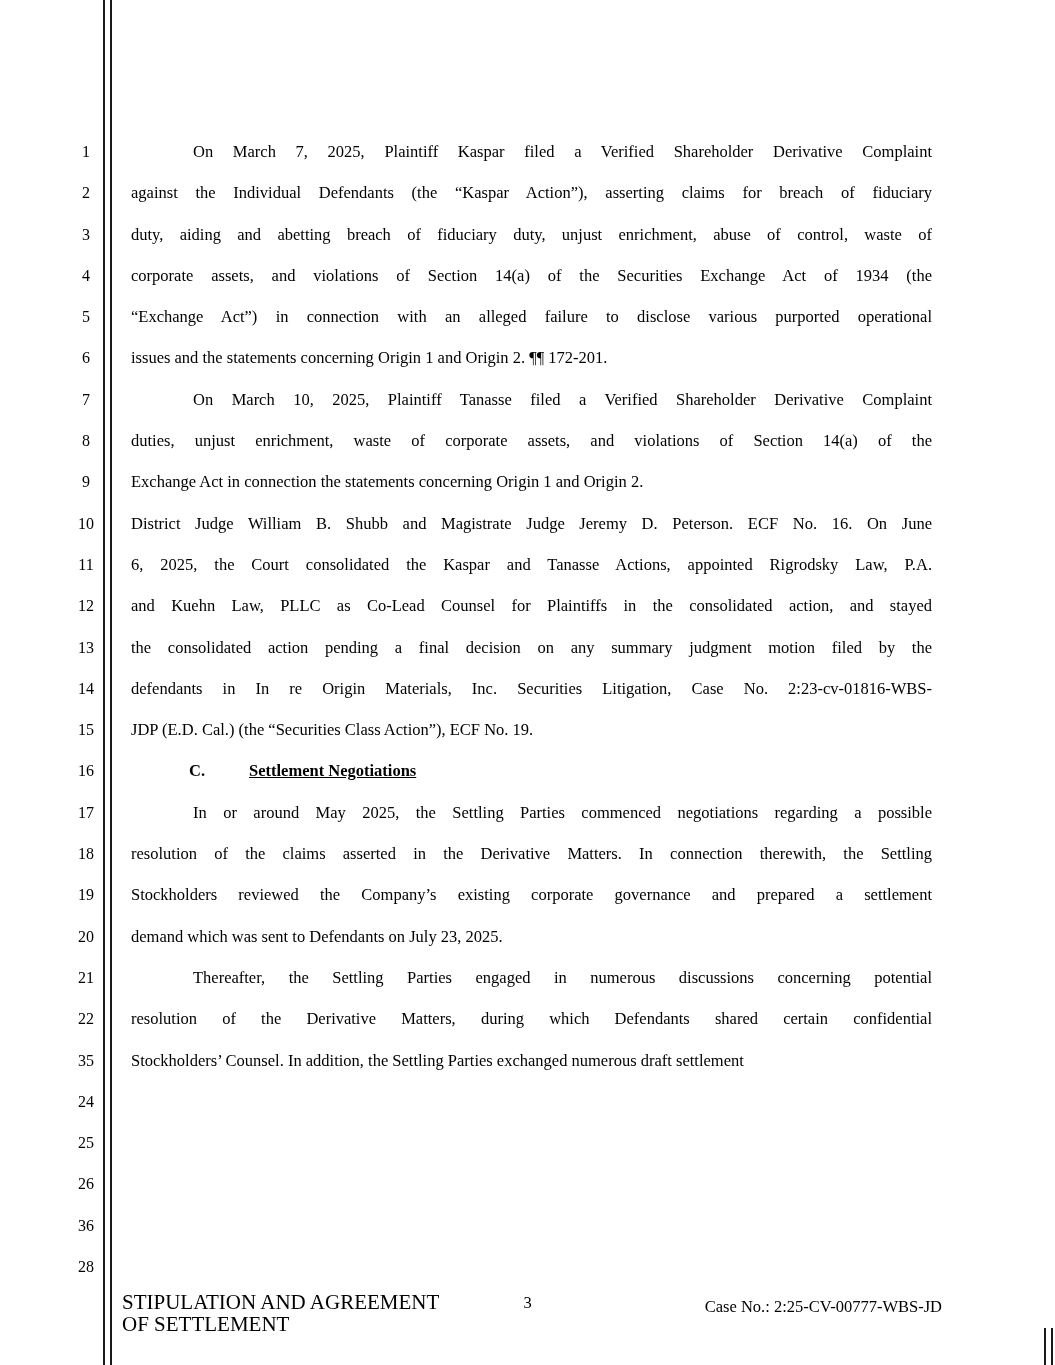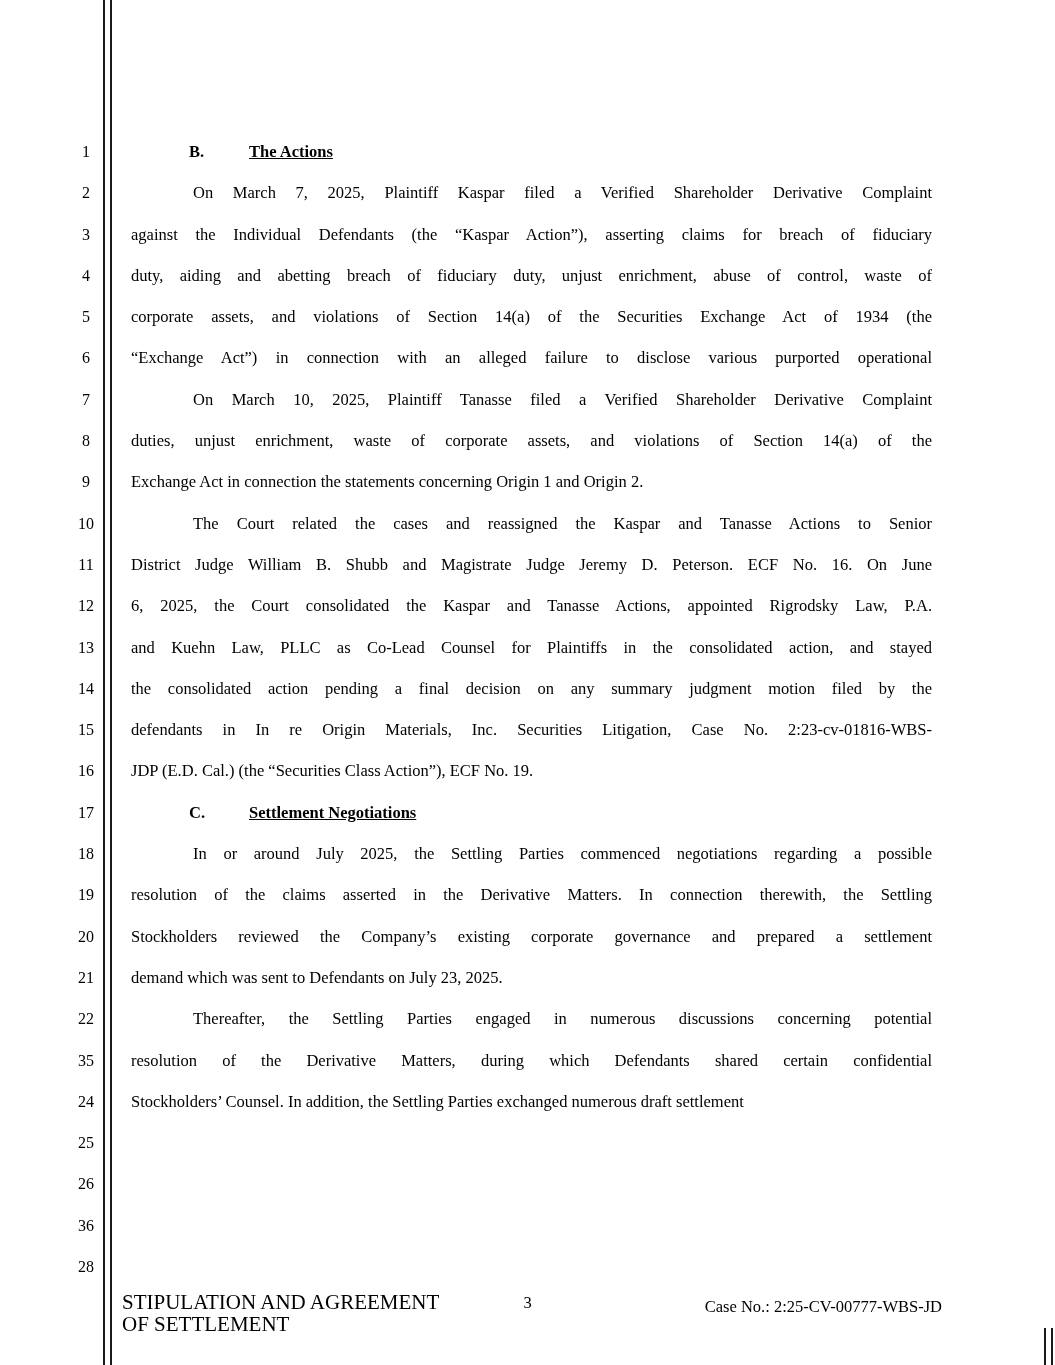--- a/index.html
+++ b/index.html
@@ -95,38 +95,37 @@
       <div class="line-number">22</div>
       <div class="line-number">35</div>
       <div class="line-number">24</div>
       <div class="line-number">25</div>
       <div class="line-number">26</div>
       <div class="line-number">36</div>
       <div class="line-number">28</div>
     </div>
 
   <div class="document-body">
-      <div class="line heading"><span class="h-label">B.</span><span class="h-title">The Actions</span></div>
       <div class="line text justify indent"><span>On March 7, 2025, Plaintiff Kaspar filed a Verified Shareholder Derivative Complaint</span></div>
       <div class="line text justify"><span>against the Individual Defendants (the “</span><span class="it">Kaspar</span><span> Action”), asserting claims for breach of fiduciary</span></div>
       <div class="line text justify"><span>duty, aiding and abetting breach of fiduciary duty, unjust enrichment, abuse of control, waste of</span></div>
       <div class="line text justify"><span>corporate assets, and violations of Section 14(a) of the Securities Exchange Act of 1934 (the</span></div>
       <div class="line text justify"><span>“Exchange Act”) in connection with an alleged failure to disclose various purported operational</span></div>
+      <div class="line text"><span>issues and the statements concerning Origin 1 and Origin 2. ¶¶ 172-201.</span></div>
       <div class="line text justify indent"><span>On March 10, 2025, Plaintiff Tanasse filed a Verified Shareholder Derivative Complaint</span></div>
       <div class="line text justify"><span>duties, unjust enrichment, waste of corporate assets, and violations of Section 14(a) of the</span></div>
       <div class="line text"><span>Exchange Act in connection the statements concerning Origin 1 and Origin 2.</span></div>
-      <div class="line text justify indent"><span>The Court related the cases and reassigned the </span><span class="it">Kaspar</span><span> and </span><span class="it">Tanasse</span><span> Actions to Senior</span></div>
       <div class="line text justify"><span>District Judge William B. Shubb and Magistrate Judge Jeremy D. Peterson. ECF No. 16. On June</span></div>
       <div class="line text justify"><span>6, 2025, the Court consolidated the </span><span class="it">Kaspar</span><span> and </span><span class="it">Tanasse</span><span> Actions, appointed Rigrodsky Law, P.A.</span></div>
       <div class="line text justify"><span>and Kuehn Law, PLLC as Co-Lead Counsel for Plaintiffs in the consolidated action, and stayed</span></div>
       <div class="line text justify"><span>the consolidated action pending a final decision on any summary judgment motion filed by the</span></div>
       <div class="line text justify"><span>defendants in </span><span class="it">In re Origin Materials, Inc. Securities Litigation</span><span>, Case No. 2:23-cv-01816-WBS-</span></div>
       <div class="line text"><span>JDP (E.D. Cal.) (the “Securities Class Action”), ECF No. 19.</span></div>
       <div class="line heading"><span class="h-label">C.</span><span class="h-title">Settlement Negotiations</span></div>
-      <div class="line text justify indent"><span>In or around July 2025, the Settling Parties commenced negotiations regarding a possible</span></div>
+      <div class="line text justify indent"><span>In or around May 2025, the Settling Parties commenced negotiations regarding a possible</span></div>
       <div class="line text justify"><span>resolution of the claims asserted in the Derivative Matters. In connection therewith, the Settling</span></div>
       <div class="line text justify"><span>Stockholders reviewed the Company’s existing corporate governance and prepared a settlement</span></div>
       <div class="line text"><span>demand which was sent to Defendants on July 23, 2025.</span></div>
       <div class="line text justify indent"><span>Thereafter, the Settling Parties engaged in numerous discussions concerning potential</span></div>
       <div class="line text justify"><span>resolution of the Derivative Matters, during which Defendants shared certain confidential</span></div>
       <div class="line text"><span>Stockholders’ Counsel. In addition, the Settling Parties exchanged numerous draft settlement</span></div>
     </div>
 
   <div class="footer-title">
     <div>STIPULATION AND AGREEMENT</div>

